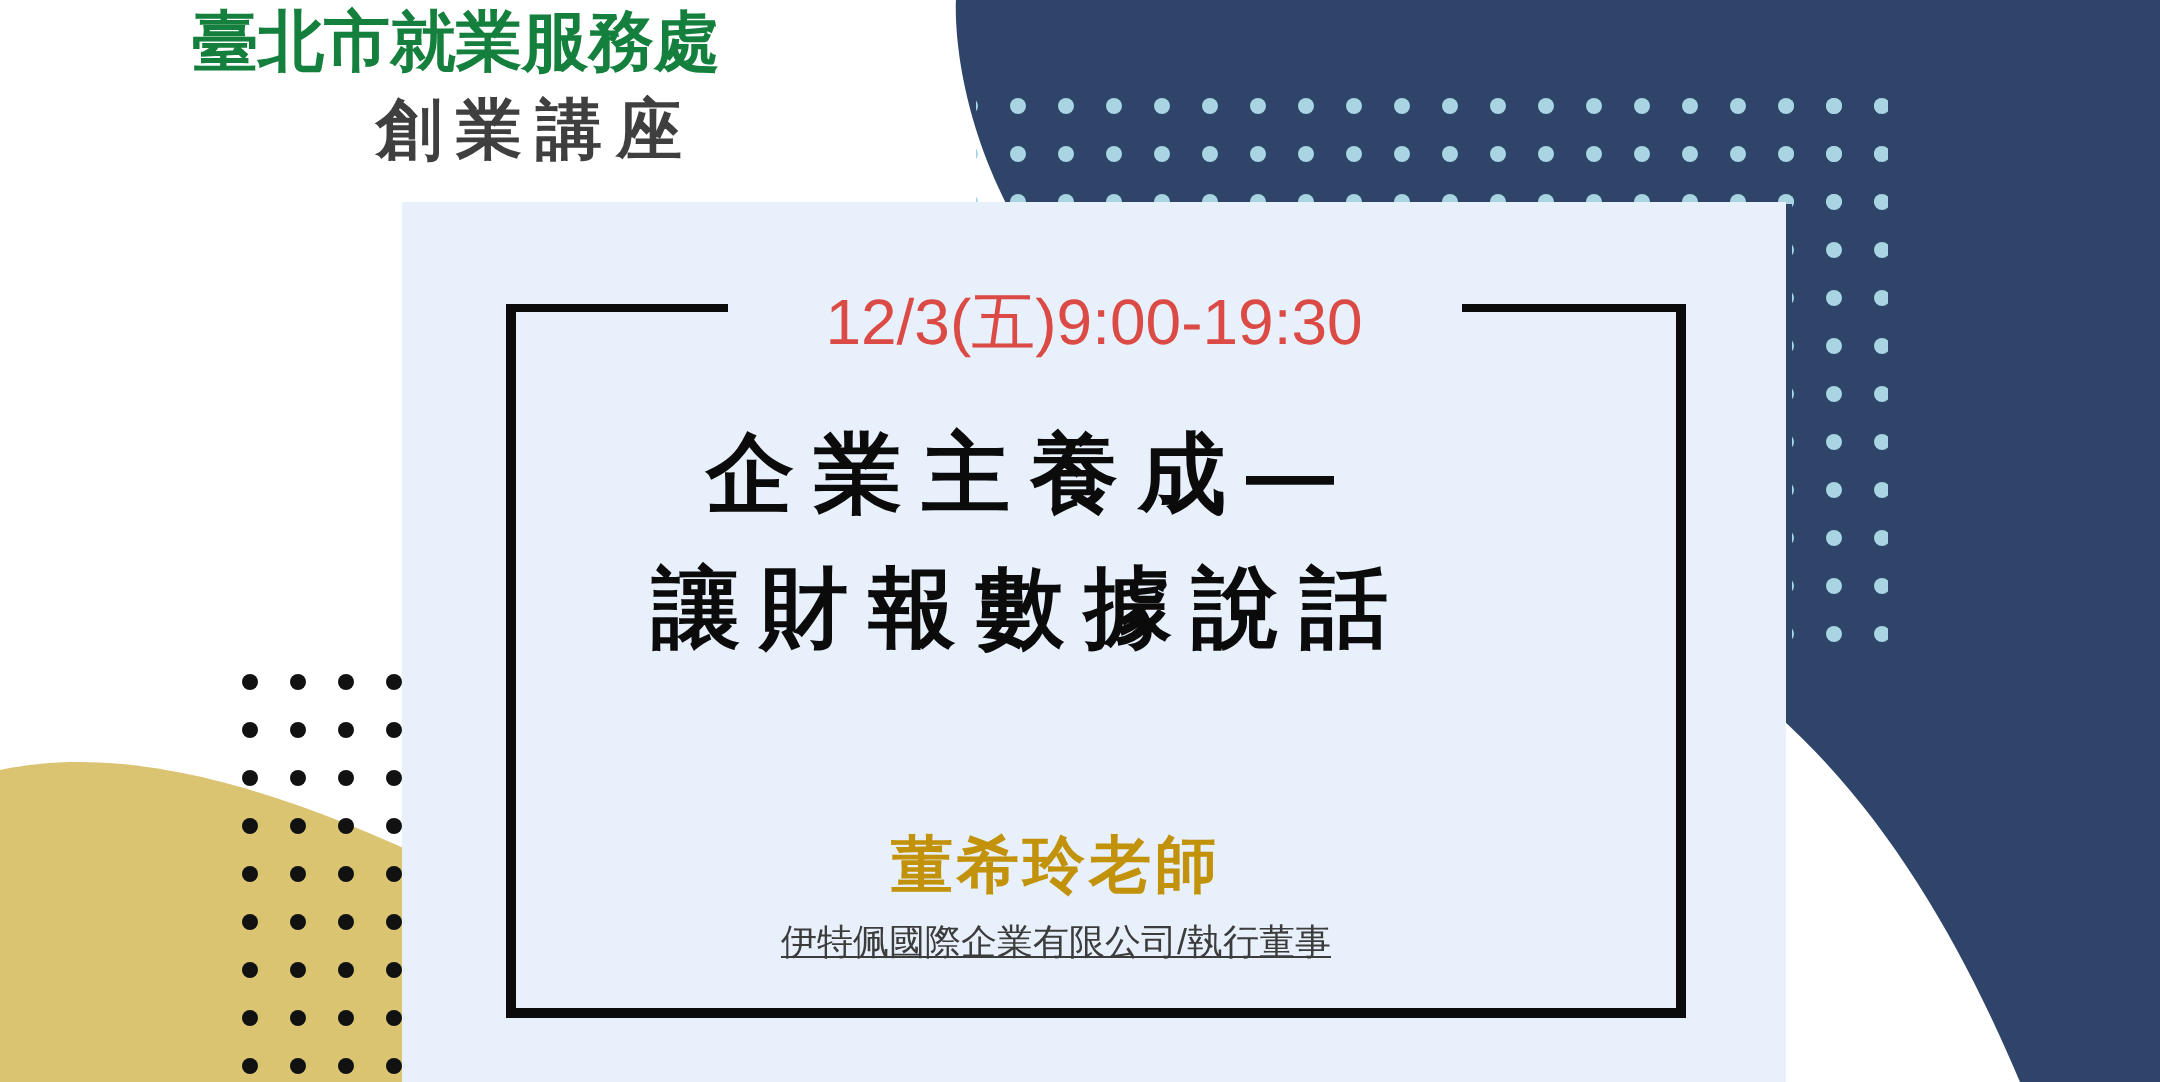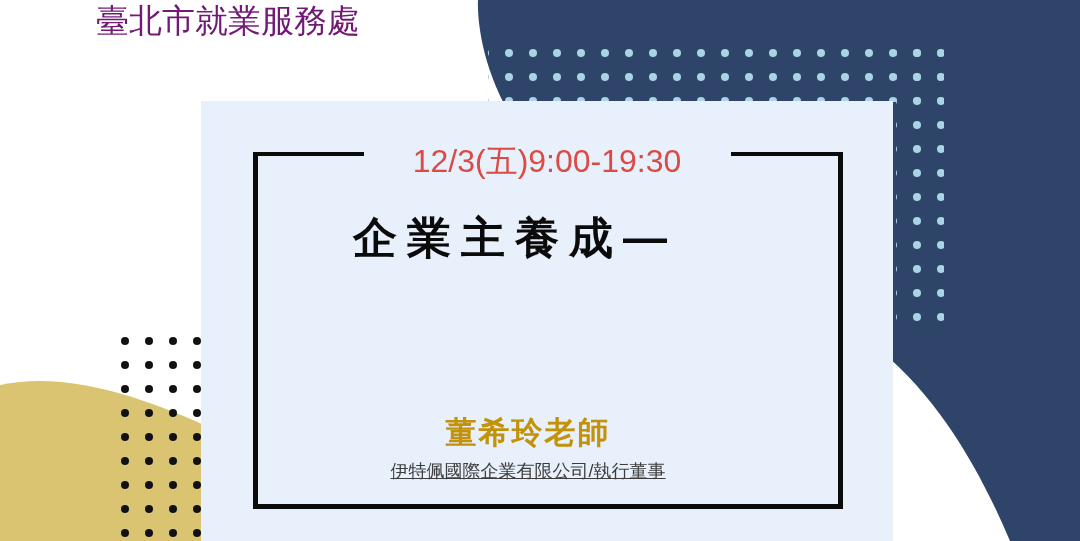--- a/index.html
+++ b/index.html
@@ -33,23 +33,23 @@
     height: 541px;
     display: block;
   }
 
   
   .org-title {
     position: absolute;
     left: 96px;
     top: 2px;
     font-size: 33px;
-    font-weight: normal;
+    font-weight: bold;
     letter-spacing: 0px;
-    color: #701a75;
+    color: #15803d;
     white-space: nowrap;
     line-height: 1.18;
     z-index: 6;
   }
   .series-title {
     position: absolute;
     left: 188px;
     top: 46px;
     font-size: 33px;
     font-weight: bold;
@@ -168,35 +168,37 @@
 
       <rect x="488" y="42" width="452" height="60" fill="url(#blueDots)"></rect>
       <rect x="896" y="42" width="48" height="280" fill="url(#blueDots)"></rect>
 
       <rect x="110" y="330" width="100" height="216" fill="url(#blackDots)"></rect>
     </svg>
   </div>
 
   <div class="org-title">臺北市就業服務處</div>
 
+  <div class="series-title">創業講座</div>
 
   <div class="panel"></div>
 
   <div class="frame">
     <div class="frame-edge frame-left"></div>
     <div class="frame-edge frame-right"></div>
     <div class="frame-edge frame-bottom"></div>
     <div class="frame-edge frame-top-l"></div>
     <div class="frame-edge frame-top-r"></div>
   </div>
 
   <div class="date-line">12/3(五)9:00-19:30</div>
 
   <div class="main-title">
     <div class="line">企業主養成—</div>
+    <div class="line">讓財報數據說話</div>
   </div>
 
   <div class="speaker-block">
     <div class="speaker-name">董希玲老師</div>
     <div class="speaker-role">伊特佩國際企業有限公司/執行董事</div>
   </div>
 
 </div>
 
 </body></html>

